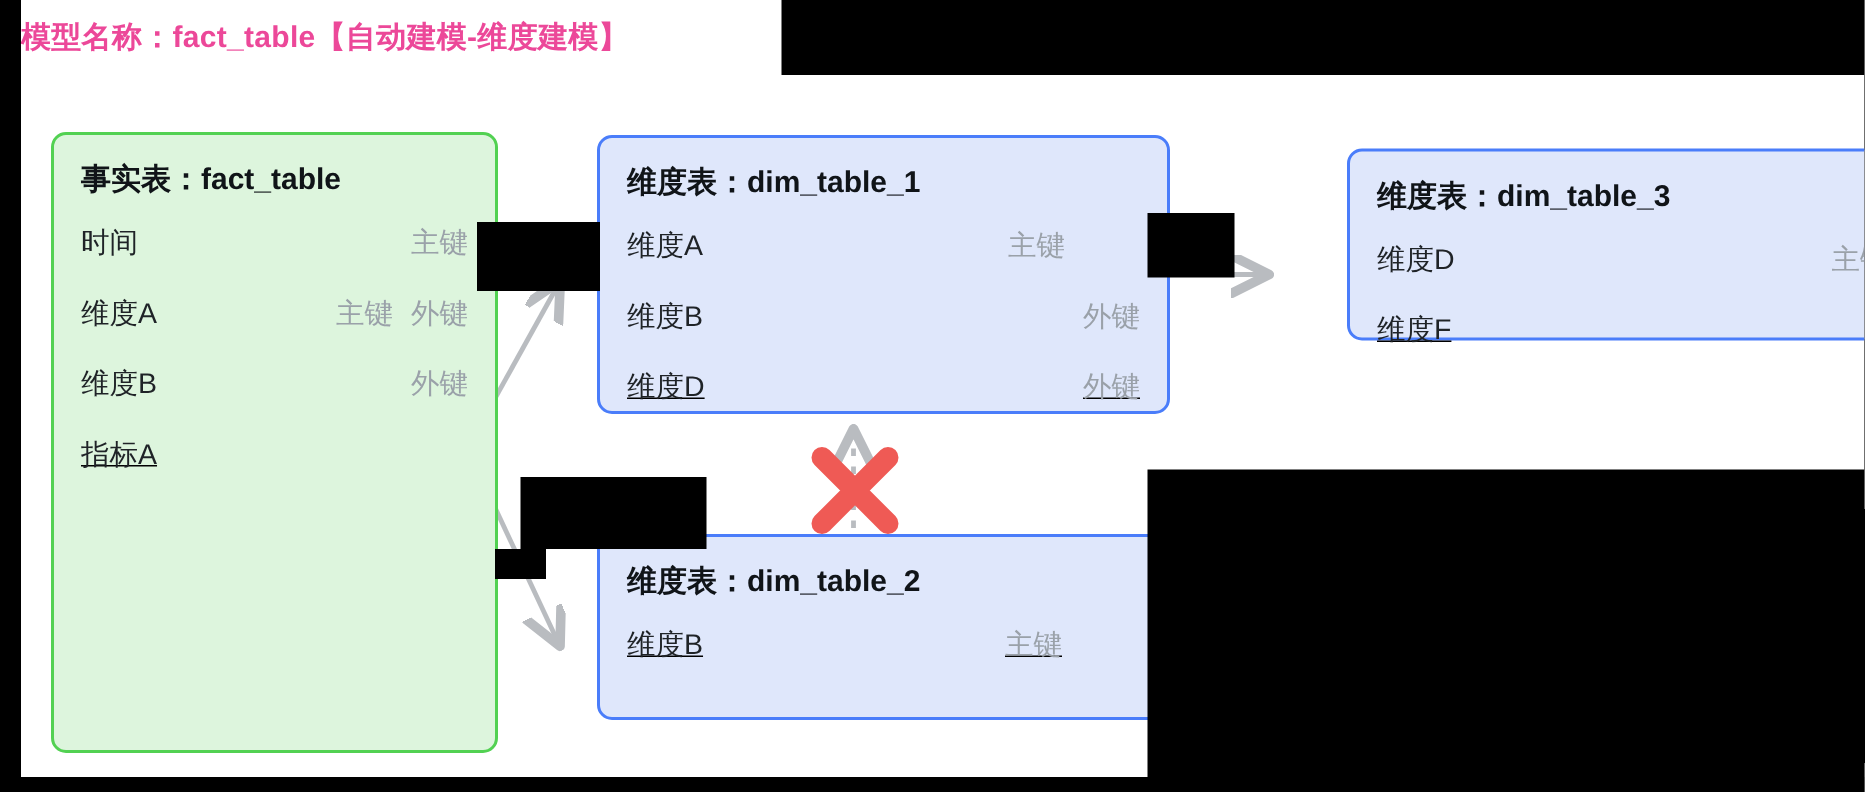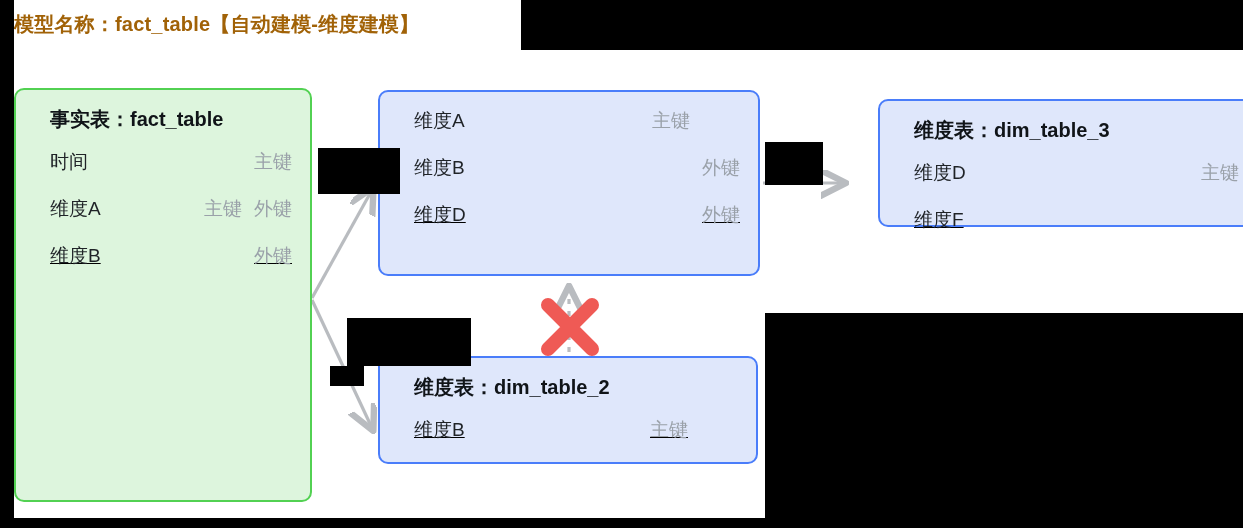--- a/index.html
+++ b/index.html
@@ -22,31 +22,32 @@
     position:absolute;
     left:0;top:0;
     width:521px;height:48px;
     background:#ffffff;
     display:flex;align-items:center;
   }
   .title-text{
     margin-left:14px;
     font-size:20px;
     font-weight:bold;
-    color:#a16207;
+    color:#ec4899;
     letter-spacing:.2px;
     white-space:nowrap;
   }
 
   
   .card{
     position:absolute;
     border-radius:10px;
     box-sizing:border-box;
-    padding:16px 18px 14px 34px;
+    padding:16px 18px 14px 18px;
+    margin-left:20px;
   }
   .card.green{
     background:#ddf5dd;
     border:2.5px solid #52d152;
   }
   .card.blue{
     background:#dfe7fb;
     border:2.5px solid #4a7dfa;
   }
   .card-title{
@@ -72,21 +73,21 @@
     display:flex;
     gap:12px;
     font-size:19px;
     color:#9aa1a9;
   }
   .tag{display:inline-block;}
 
   
   #fact-table{left:14px;top:88px;width:298px;height:414px;}
   #dim-table-1{left:378px;top:90px;width:382px;height:186px;}
-  #dim-table-2{left:378px;top:356px;width:380px;height:108px;}
+  #dim-table-2{left:378px;top:356px;width:380px;height:124px;}
   #dim-table-3{left:878px;top:99px;width:381px;height:128px;}
 
   
   .connector{position:absolute;left:0;top:0;width:1243px;height:528px;pointer-events:none;}
 </style>
 </head>
 <body>
 
 <div id="stage">
 
@@ -137,26 +138,31 @@
     </div>
 
     <div class="row">
       <span class="col-name">维度B</span>
       <span class="tags">
         <span class="tag">外键</span>
       </span>
     </div>
 
 
+    <div class="row">
+      <span class="col-name">指标A</span>
+      <span class="tags"></span>
+    </div>
 
 
 
   </div>
 
   <div class="card blue" id="dim-table-1">
+    <div class="card-title">维度表：dim_table_1</div>
 
     <div class="row">
       <span class="col-name">维度A</span>
       <span class="tags">
         <span class="tag">主键</span>
         <span class="tag" style="visibility:hidden">外键</span>
       </span>
     </div>
 
     <div class="row">

